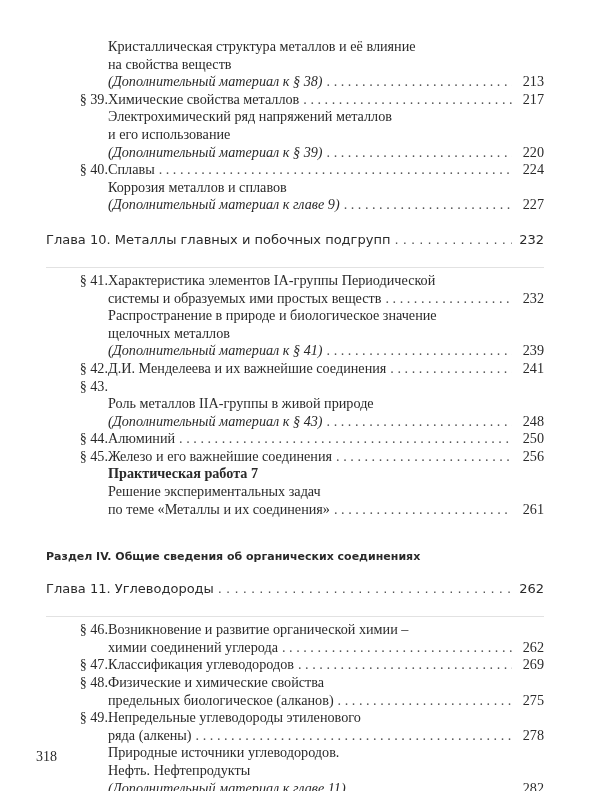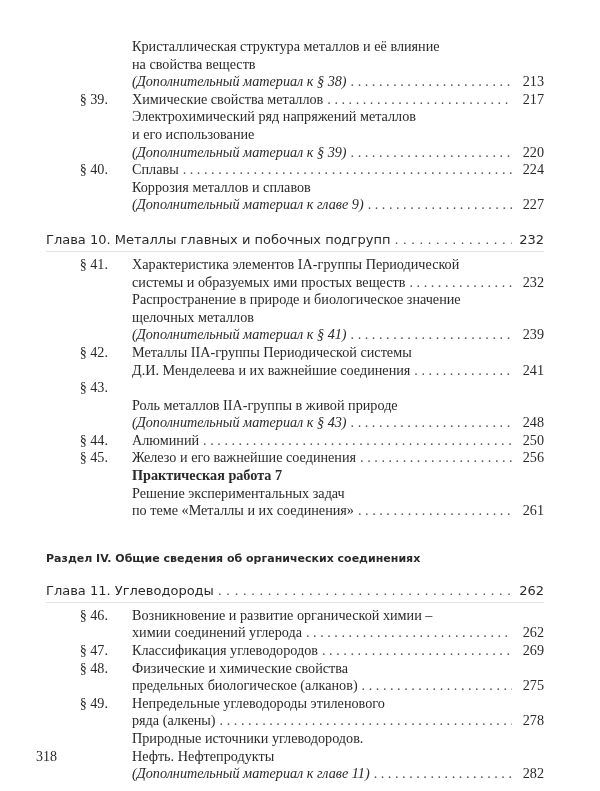--- a/index.html
+++ b/index.html
@@ -2,32 +2,32 @@
 <html><head>
   <meta charset="utf-8">
   <style>
     html, body { margin: 0; padding: 0; background: #ffffff; }
     body { width: 600px; height: 791px; position: relative; overflow: hidden;
            font-family: "Liberation Serif", "DejaVu Serif", serif; color: #2a2a2a; }
     .page { position: absolute; left: 58px; top: 38px; width: 486px; }
     .row { position: relative; font-size: 14.2px; line-height: 17.6px; }
     .entry { display: flex; align-items: flex-start; }
     .num { width: 50px; flex: 0 0 50px; text-align: right; padding-left: 4px; box-sizing: border-box; white-space: nowrap; }
-    .body { flex: 1; min-width: 0; margin-left: 24px; }
+    .body { flex: 1; min-width: 0; }
     .line { display: flex; align-items: baseline; white-space: nowrap; }
     .txt { white-space: nowrap; }
     .dots { flex: 1; overflow: hidden; white-space: nowrap; margin: 0 4px; letter-spacing: 2.2px; color: #555; }
     .dots::before { content: ". . . . . . . . . . . . . . . . . . . . . . . . . . . . . . . . . . . . . . . . . . . . . . . . . . . . . . . . . . . . . . . . . . . . . . . . . . . . . . . . . . . . . . . . . . . . . . . . . . . ."; letter-spacing: 0; }
     .pg { width: 28px; text-align: right; flex: 0 0 28px; }
     .it { font-style: italic; }
     .bold { font-weight: bold; }
     .chapter { font-family: "DejaVu Sans", "Liberation Sans", sans-serif; font-size: 13px; line-height: 17px;
                display: flex; align-items: baseline; margin-left: -12px; }
     .chapter .dots { color: #555; }
-    .chapter-wrap { margin-top: 17px; margin-bottom: 4px; padding-bottom: 3px; border-bottom: 1px solid #e2e2e2; margin-left: -12px; padding-left: 12px; }
+    .chapter-wrap { margin-top: 17px; margin-bottom: 4px; padding-bottom: 19px; border-bottom: 1px solid #e2e2e2; margin-left: -12px; padding-left: 12px; }
     .section { font-family: "DejaVu Sans", "Liberation Sans", sans-serif; font-size: 11px; font-weight: bold; margin-left: -12px; margin-top: 30px; line-height: 18px; }
     .footer { position: absolute; left: 36px; top: 749px; font-size: 14px; }
   </style>
 </head>
 <body>
 
 <div class="page">
   <div id="g-pre">
       <div class="row entry">
         <span class="num"></span>
@@ -114,21 +114,20 @@
           <div class="line">
             <span class="txt it">(Дополнительный материал к § 41)</span>
             <span class="dots"></span>
             <span class="pg">239</span>
           </div>
         </div>
       </div>
       <div class="row entry">
         <span class="num">§ 42.</span>
         <div class="body">
-          <div class="line">Металлы IIA-группы Периодической системы</div>
           <div class="line">
             <span class="txt">Д.И. Менделеева и их важнейшие соединения</span>
             <span class="dots"></span>
             <span class="pg">241</span>
           </div>
         </div>
       </div>
       <div class="row entry">
         <span class="num">§ 43.</span>
       </div>

